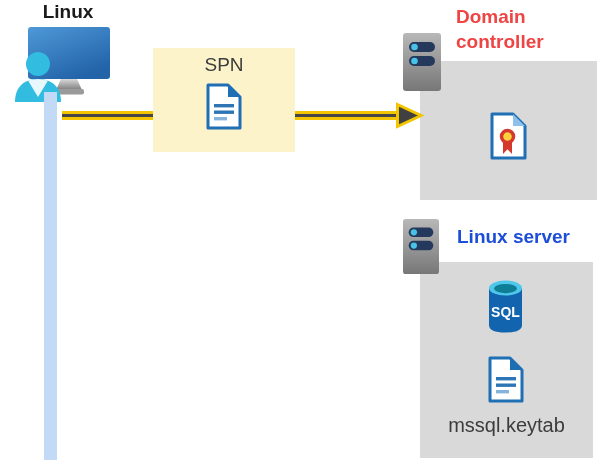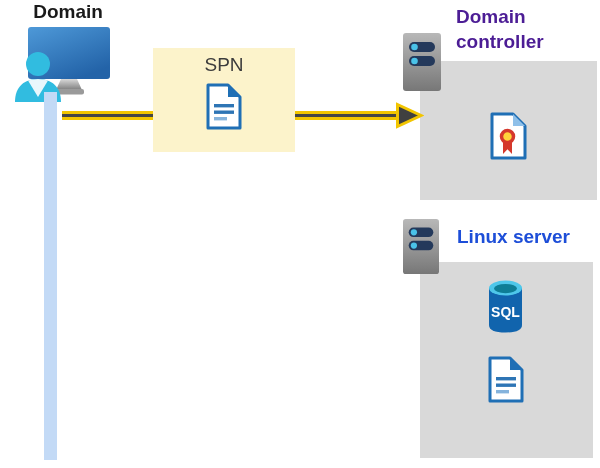--- a/index.html
+++ b/index.html
@@ -25,21 +25,21 @@
   .ticket-box { left:153px; top:48px; width:142px; height:104px; background:#FCF3CB;
     z-index:2; display:flex; justify-content:center; gap:16px; }
   .ticket { width:44px; text-align:center; padding-top:5px; }
   .ticket-label { font-size:19px; color:#3C3C3C; line-height:24px; margin-bottom:6px; }
   .ticket svg { width:36px; height:47px; }
 
   
   .dc-box  { left:420px; top:61px;  width:177px; height:139px; background:#D9D9D9; z-index:1; }
   .dc-server { left:403px; top:33px; width:38px; height:58px; z-index:2; }
   .dc-label { left:456px; top:4px; width:126px; font-size:19px; font-weight:bold;
-    line-height:25px; color:#4c1d95; }
+    line-height:25px; color:#ef4444; }
   .cert { left:490px; top:112px; width:37px; height:48px; z-index:2; }
 
   
   .lx-box { left:420px; top:262px; width:173px; height:196px; background:#D9D9D9; z-index:1; }
   .lx-server { left:403px; top:219px; width:36px; height:55px; z-index:2; }
   .lx-label { left:457px; top:226px; font-size:19px; font-weight:bold; color:#1d4ed8;
     white-space:nowrap; }
   .sql-icon { left:487px; top:279px; width:37px; height:56px; z-index:2; }
   .keytab-doc { left:488px; top:356px; width:36px; height:47px; z-index:2; }
   .keytab-label { left:420px; top:414px; width:173px; text-align:center;
@@ -74,21 +74,21 @@
       <path d="M22 2 V14 H34 Z" fill="#1F6FB5"></path>
       <rect x="8" y="21" width="20" height="3.4" fill="#2E75B5"></rect>
       <rect x="8" y="27.5" width="20" height="3.4" fill="#2E75B5"></rect>
       <rect x="8" y="34" width="13" height="3.4" fill="#85B3DC"></rect>
     </symbol>
   </defs>
 </svg>
 
 <div class="canvas">
 
-  <div class="abs client-label">Domain</div>
+  <div class="abs client-label">Linux</div>
   <svg class="abs monitor" viewBox="0 0 82 68">
     <rect x="0" y="0" width="82" height="52" rx="3" fill="url(#gradScreen)"></rect>
     <path d="M33 52 H49 L54 63 H28 Z" fill="url(#gradStand)"></path>
     <rect x="26" y="62" width="30" height="5.5" rx="2" fill="#9A9A9A"></rect>
   </svg>
   <svg class="abs person" viewBox="0 0 52 52">
     <circle cx="25" cy="14" r="12" fill="#31BCE0"></circle>
     <path d="M2 52 C2 36.5 11.5 29 25 29 C38.5 29 48 36.5 48 52 Z" fill="#31BCE0"></path>
     <path d="M15 30.5 L25 47 L35 30.5 Q25 27.5 15 30.5 Z" fill="#E8F7FC"></path>
   </svg>
@@ -127,14 +127,15 @@
   <div class="abs lx-label">Linux server</div>
   <svg class="abs sql-icon" viewBox="0 0 37 56">
     <path d="M2 9 L2 46 Q2 53.5 18.5 53.5 Q35 53.5 35 46 L35 9 Z" fill="#1164AD"></path>
     <ellipse cx="18.5" cy="9" rx="16.5" ry="7.5" fill="#4EC7EA"></ellipse>
     <ellipse cx="18.5" cy="9.6" rx="11.5" ry="4.6" fill="#0E7E96"></ellipse>
     <text x="18.5" y="38" text-anchor="middle" font-family="Liberation Sans, sans-serif" font-size="14" font-weight="bold" fill="#FFFFFF">SQL</text>
   </svg>
   <svg class="abs keytab-doc" viewBox="0 0 36 47">
       <use href="#sym-doc"></use>
     </svg>
+  <div class="abs keytab-label">mssql.keytab</div>
 
 </div>
 
 </body></html>

